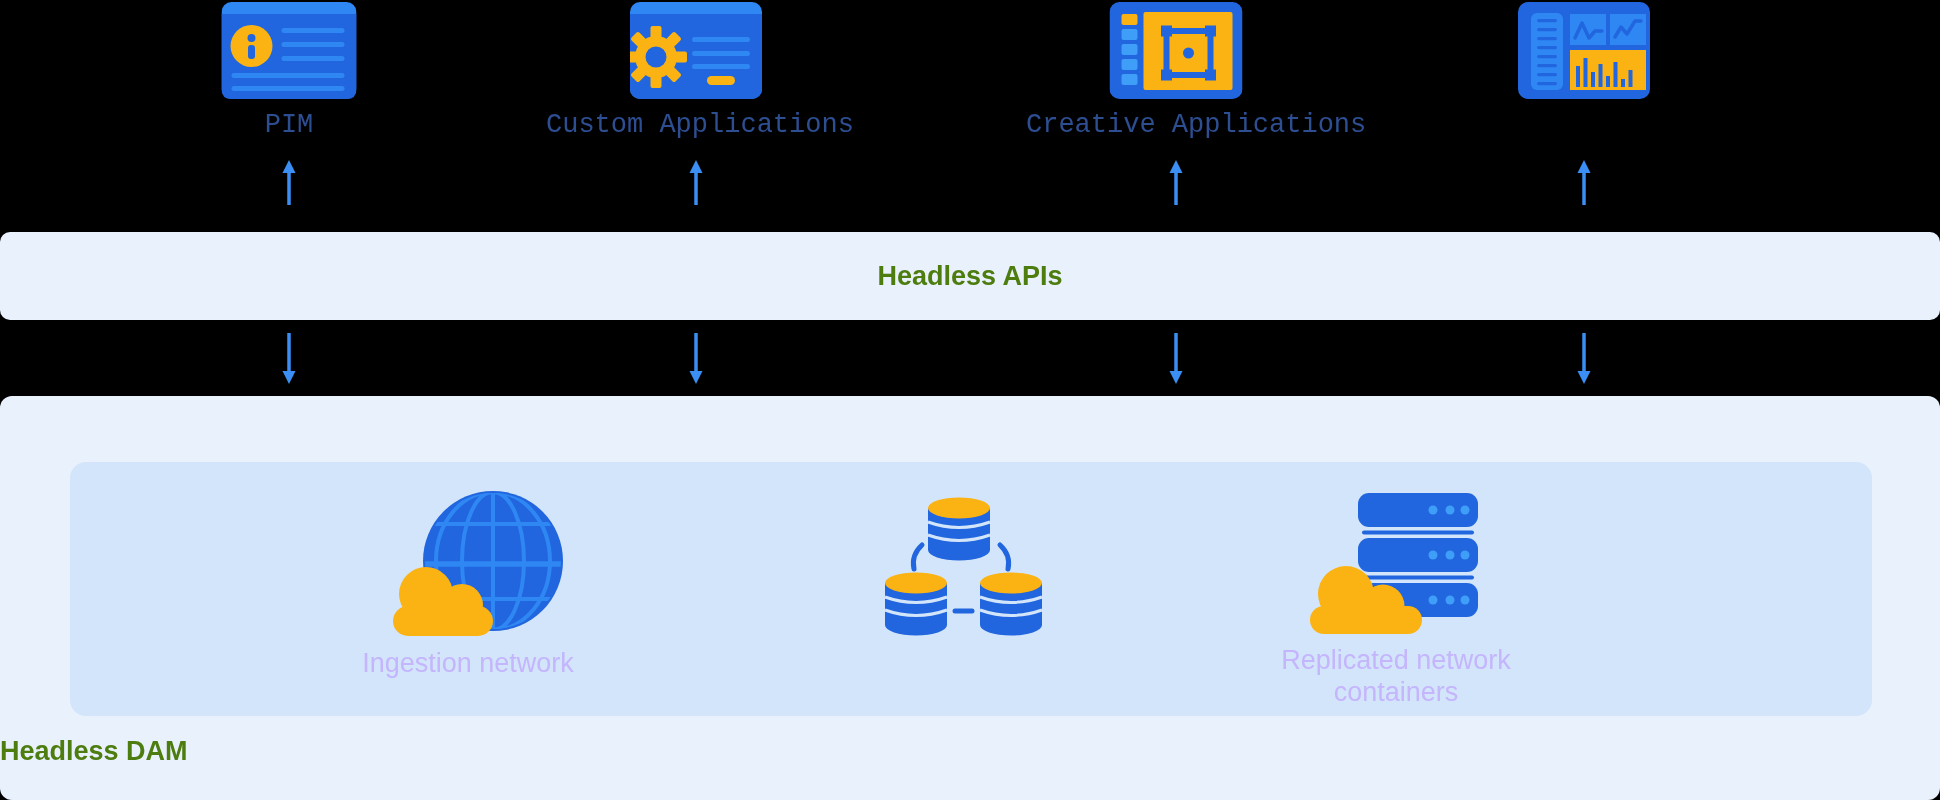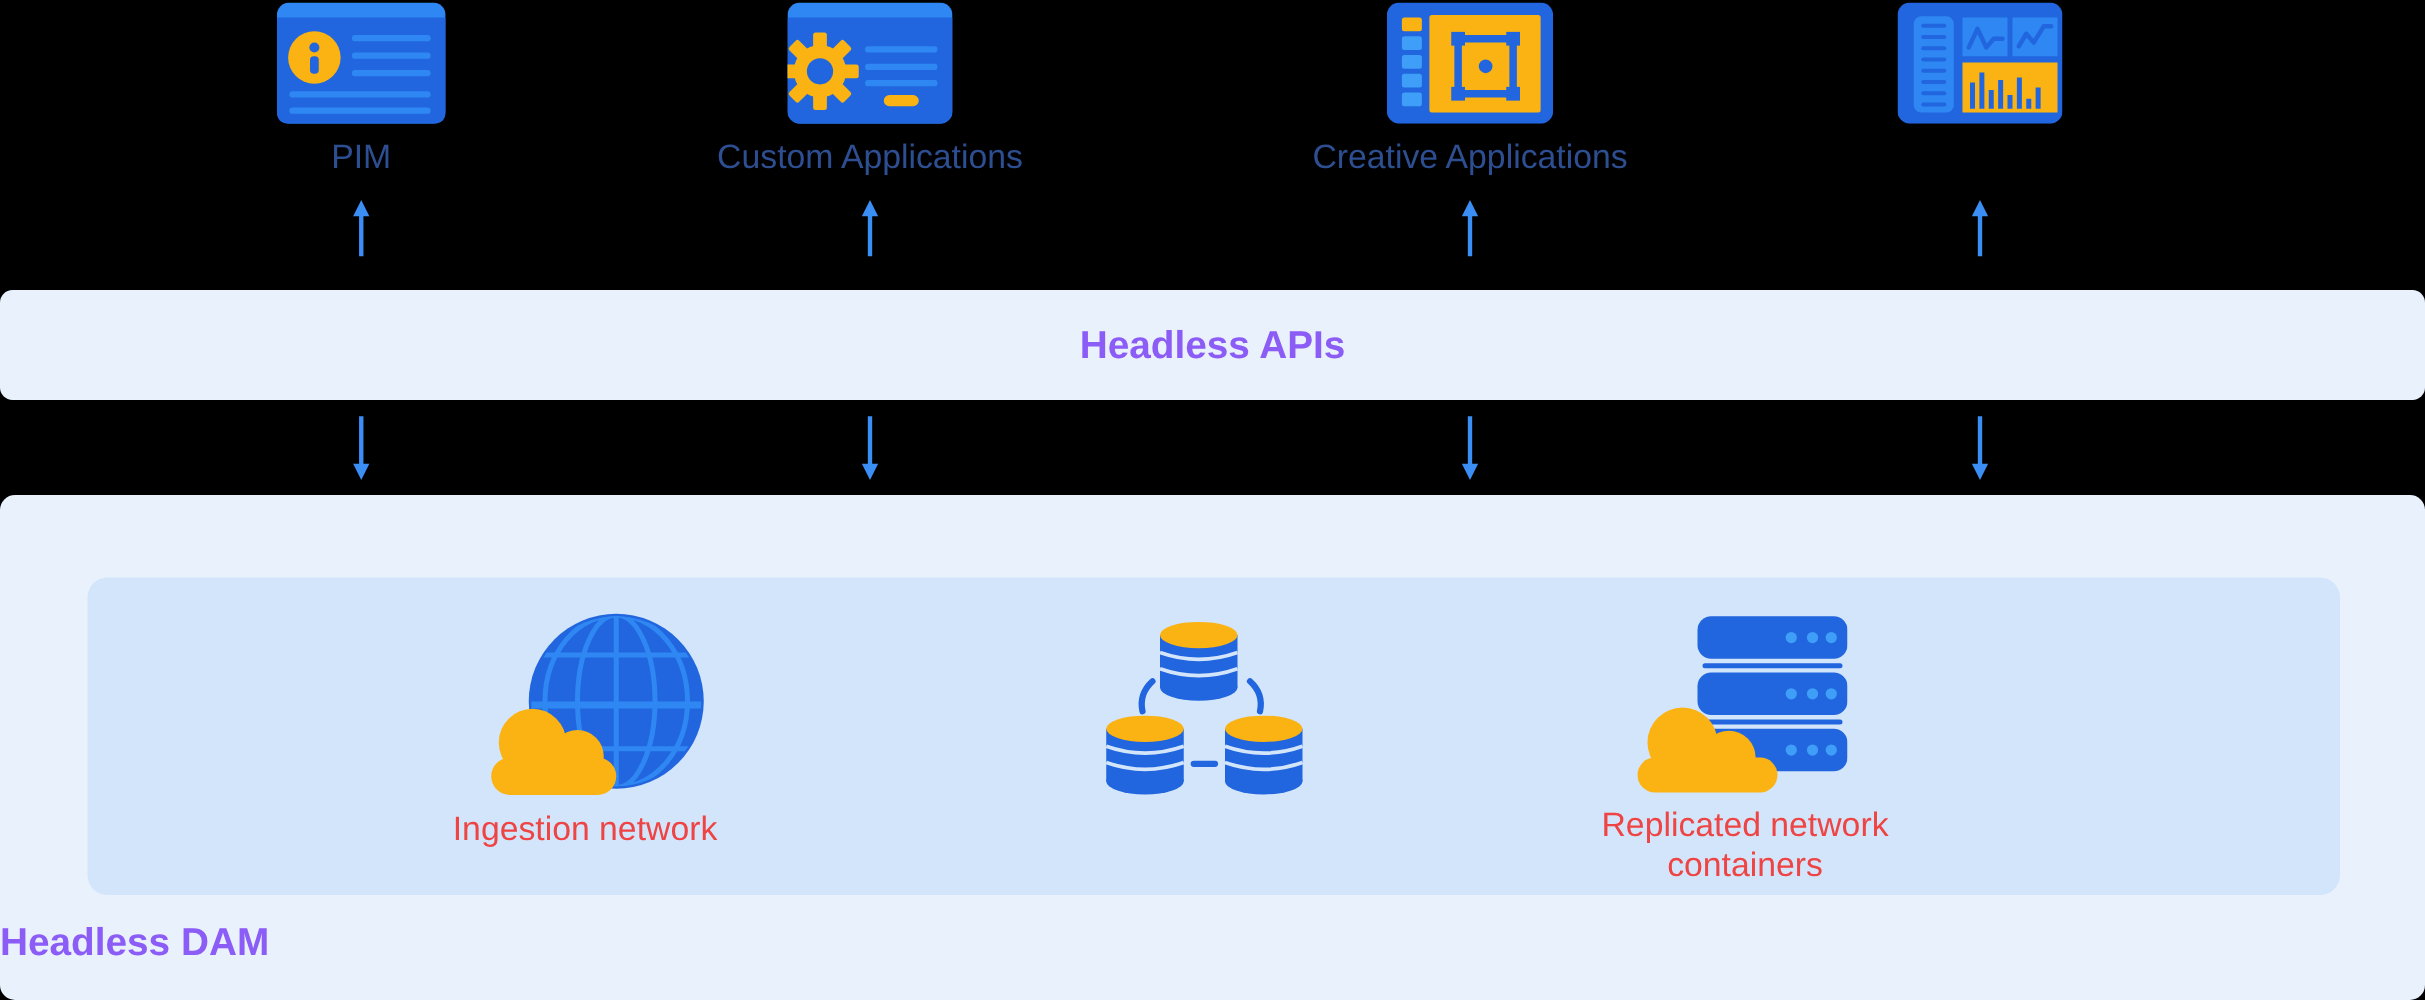--- a/index.html
+++ b/index.html
@@ -5,44 +5,44 @@
   html,body{margin:0;padding:0;background:#000;}
   .stage{
     position:relative;width:1940px;height:800px;background:#000;overflow:hidden;
     font-family:"Liberation Sans", sans-serif;
   }
   
   .app-col{position:absolute;top:0;width:300px;height:220px;}
   .app-icon{position:absolute;top:2px;left:50%;transform:translateX(-50%);}
   .app-label{
     position:absolute;top:110px;width:100%;text-align:center;
-    font-size:27px;font-weight:500;color:#2D4E91;white-space:nowrap;
+    font-size:27px;font-weight:500;color:#2D4E91;white-space:nowrap;font-family:Liberation Mono, monospace;
   }
   .arrow{position:absolute;left:50%;transform:translateX(-50%);}
   .arrow.up{top:158px;}
   .down-arrow{position:absolute;top:330px;transform:translateX(-50%);}
   
   .api-bar{
     position:absolute;left:0;top:232px;width:1940px;height:88px;
     background:#E9F1FD;border-radius:10px;display:flex;align-items:center;justify-content:center;
   }
-  .layer-title{font-size:31px;font-weight:700;color:#8b5cf6;}
+  .layer-title{font-size:27px;font-weight:700;color:#4d7c0f;}
   
   .outer-panel{
     position:absolute;left:0;top:396px;width:1940px;height:404px;
     background:#E9F1FD;border-radius:12px;
   }
   .inner-panel{
     position:absolute;left:70px;top:462px;width:1802px;height:254px;
     background:#D3E5FA;border-radius:16px;
   }
   .service-icon{position:absolute;}
   .service-label{
     position:absolute;top:648px;text-align:center;
-    font-size:27px;color:#ef4444;line-height:1.18;
+    font-size:27px;color:#c4b5fd;line-height:1.18;
   }
   .dam-title{
     position:absolute;left:0;top:736px;width:1940px;text-align:left;
   }
 </style>
 </head>
 <body>
 
 <div class="stage">
 

